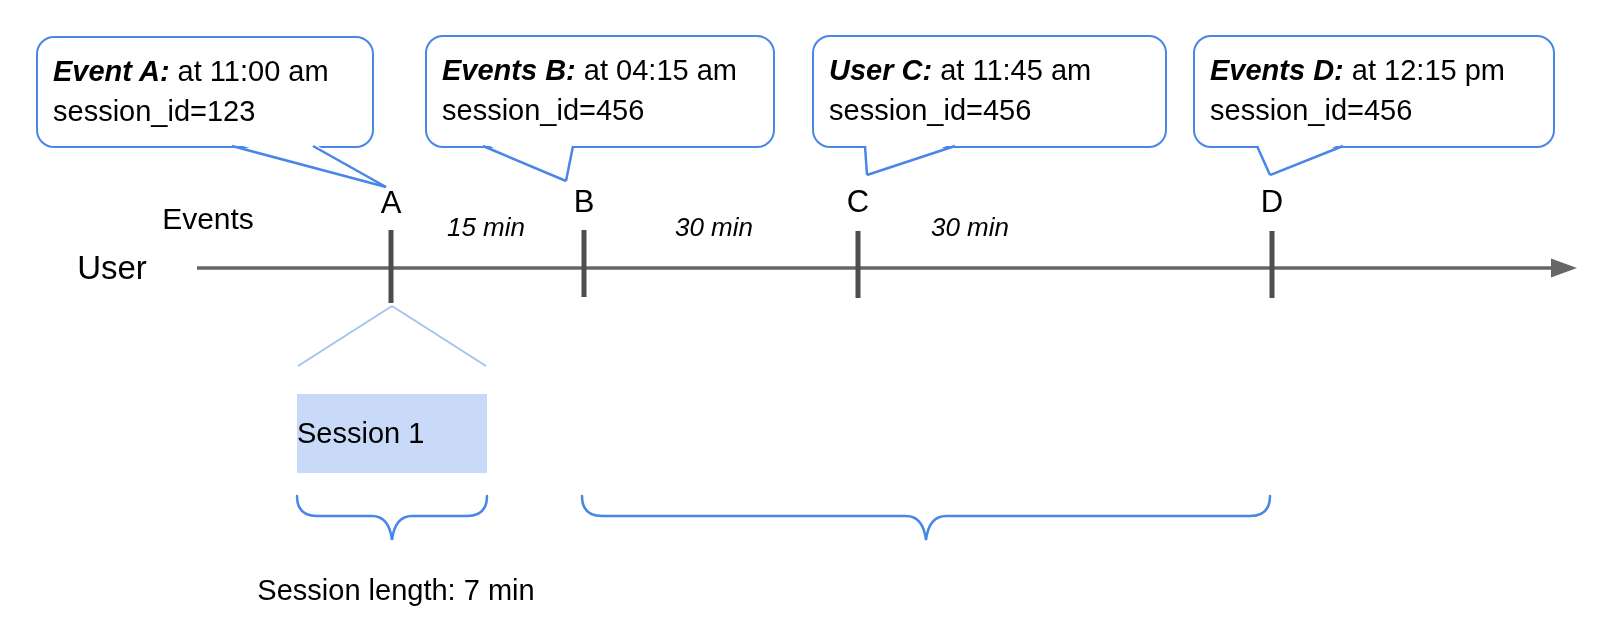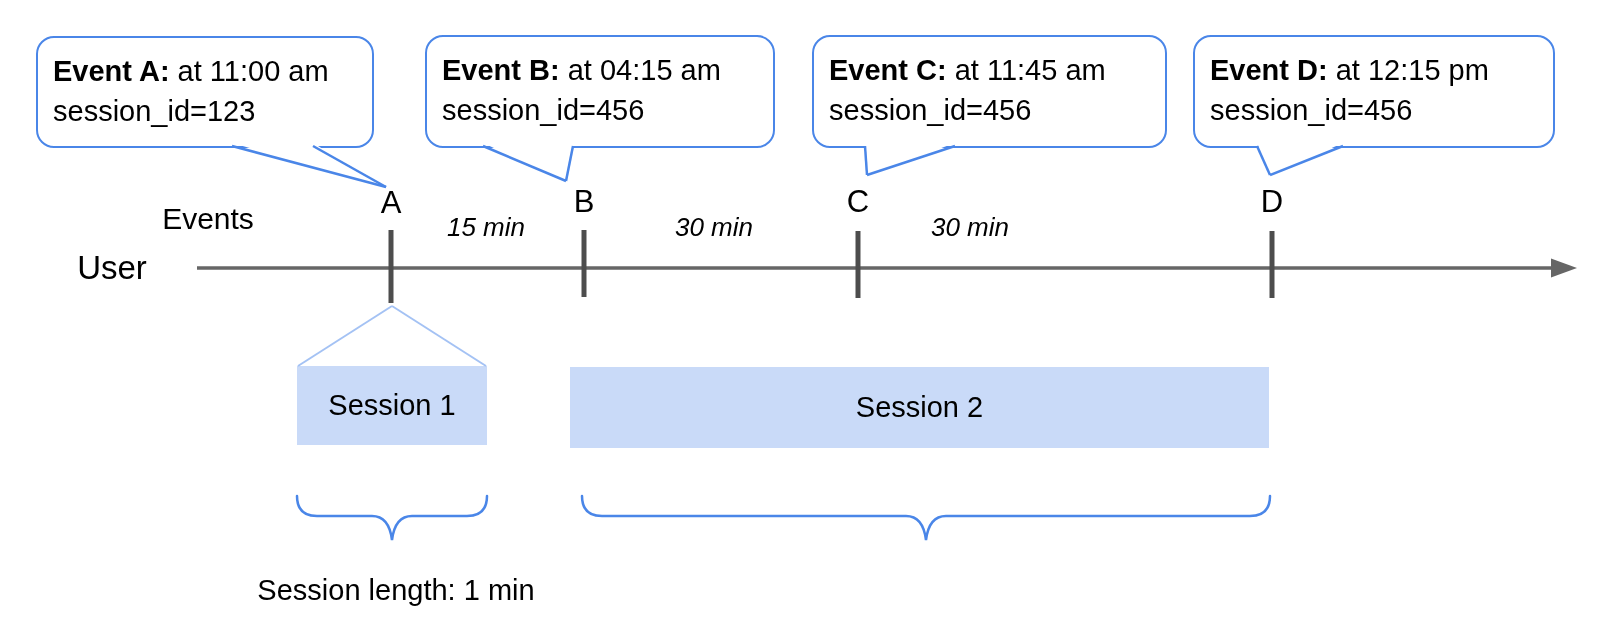--- a/index.html
+++ b/index.html
@@ -6,62 +6,59 @@
   .canvas{
     position:relative;width:1614px;height:642px;background:#ffffff;overflow:hidden;
     font-family:"Liberation Sans","DejaVu Sans",sans-serif;color:#000;
   }
   .abs{position:absolute;}
   .center{transform:translateX(-50%);white-space:nowrap;}
   .callout{
     position:absolute;background:#ffffff;border:2.5px solid #4a86e8;border-radius:18px;
     box-sizing:border-box;font-size:29px;line-height:40px;padding:13px 0 0 15px;z-index:1;
   }
-  .callout b{font-weight:bold;}
+  .callout b{font-weight:bold;font-style:italic;}
   .overlay{position:absolute;left:0;top:0;z-index:5;pointer-events:none;}
   .axis-label{font-size:30px;line-height:34px;margin-top:16px;}
   .marker{font-size:31px;line-height:34px;}
   .user-label{font-size:33px;line-height:40px;}
   .interval{font-size:26px;line-height:30px;font-style:italic;}
   .session-box{
-    position:absolute;background:#c9daf8;display:flex;align-items:center;justify-content:center;
-    font-size:29px;z-index:2;
+    position:absolute;background:#c9daf8;display:flex;align-items:center;justify-content:flex-start;
+    font-size:29px;z-index:2;margin-top:28px;
   }
   .length-label{font-size:29px;line-height:36px;}
 </style>
 </head>
 <body>
 
 <div class="canvas">
 
   <div class="callout" style="left:36px;top:36px;width:338px;height:112px">
     <div><b>Event A:</b><span> at 11:00 am</span></div>
     <div>session_id=123</div>
   </div>
 
   <div class="callout" style="left:425px;top:35px;width:350px;height:113px">
-    <div><b>Event B:</b><span> at 04:15 am</span></div>
+    <div><b>Events B:</b><span> at 04:15 am</span></div>
     <div>session_id=456</div>
   </div>
 
   <div class="callout" style="left:812px;top:35px;width:355px;height:113px">
-    <div><b>Event C:</b><span> at 11:45 am</span></div>
+    <div><b>User C:</b><span> at 11:45 am</span></div>
     <div>session_id=456</div>
   </div>
 
   <div class="callout" style="left:1193px;top:35px;width:362px;height:113px">
-    <div><b>Event D:</b><span> at 12:15 pm</span></div>
+    <div><b>Events D:</b><span> at 12:15 pm</span></div>
     <div>session_id=456</div>
   </div>
 
   <div class="session-box" style="left:297px;top:366px;width:190px;height:79px">
     <span>Session 1</span>
-  </div>
-  <div class="session-box" style="left:570px;top:367px;width:699px;height:81px">
-    <span>Session 2</span>
   </div>
 
   <svg class="overlay" width="1614" height="642" viewBox="0 0 1614 642">
 
     <g>
       <polygon points="232,143 313,143 386,187" fill="#ffffff"></polygon>
       <line x1="232" y1="146" x2="386" y2="187" stroke="#4a86e8" stroke-width="2.5"></line>
       <line x1="313" y1="146" x2="386" y2="187" stroke="#4a86e8" stroke-width="2.5"></line>
     </g>
     <g>
@@ -102,15 +99,15 @@
   <div class="abs marker center" style="left:584px;top:185px">B</div>
   <div class="abs marker center" style="left:858px;top:185px">C</div>
   <div class="abs marker center" style="left:1272px;top:185px">D</div>
 
   <div class="abs user-label center" style="left:112px;top:248px">User</div>
 
   <div class="abs interval center" style="left:486px;top:212px">15 min</div>
   <div class="abs interval center" style="left:714px;top:212px">30 min</div>
   <div class="abs interval center" style="left:970px;top:212px">30 min</div>
 
-  <div class="abs length-label center" style="left:396px;top:572px">Session length: 1 min</div>
+  <div class="abs length-label center" style="left:396px;top:572px">Session length: 7 min</div>
 
 </div>
 
 </body></html>

